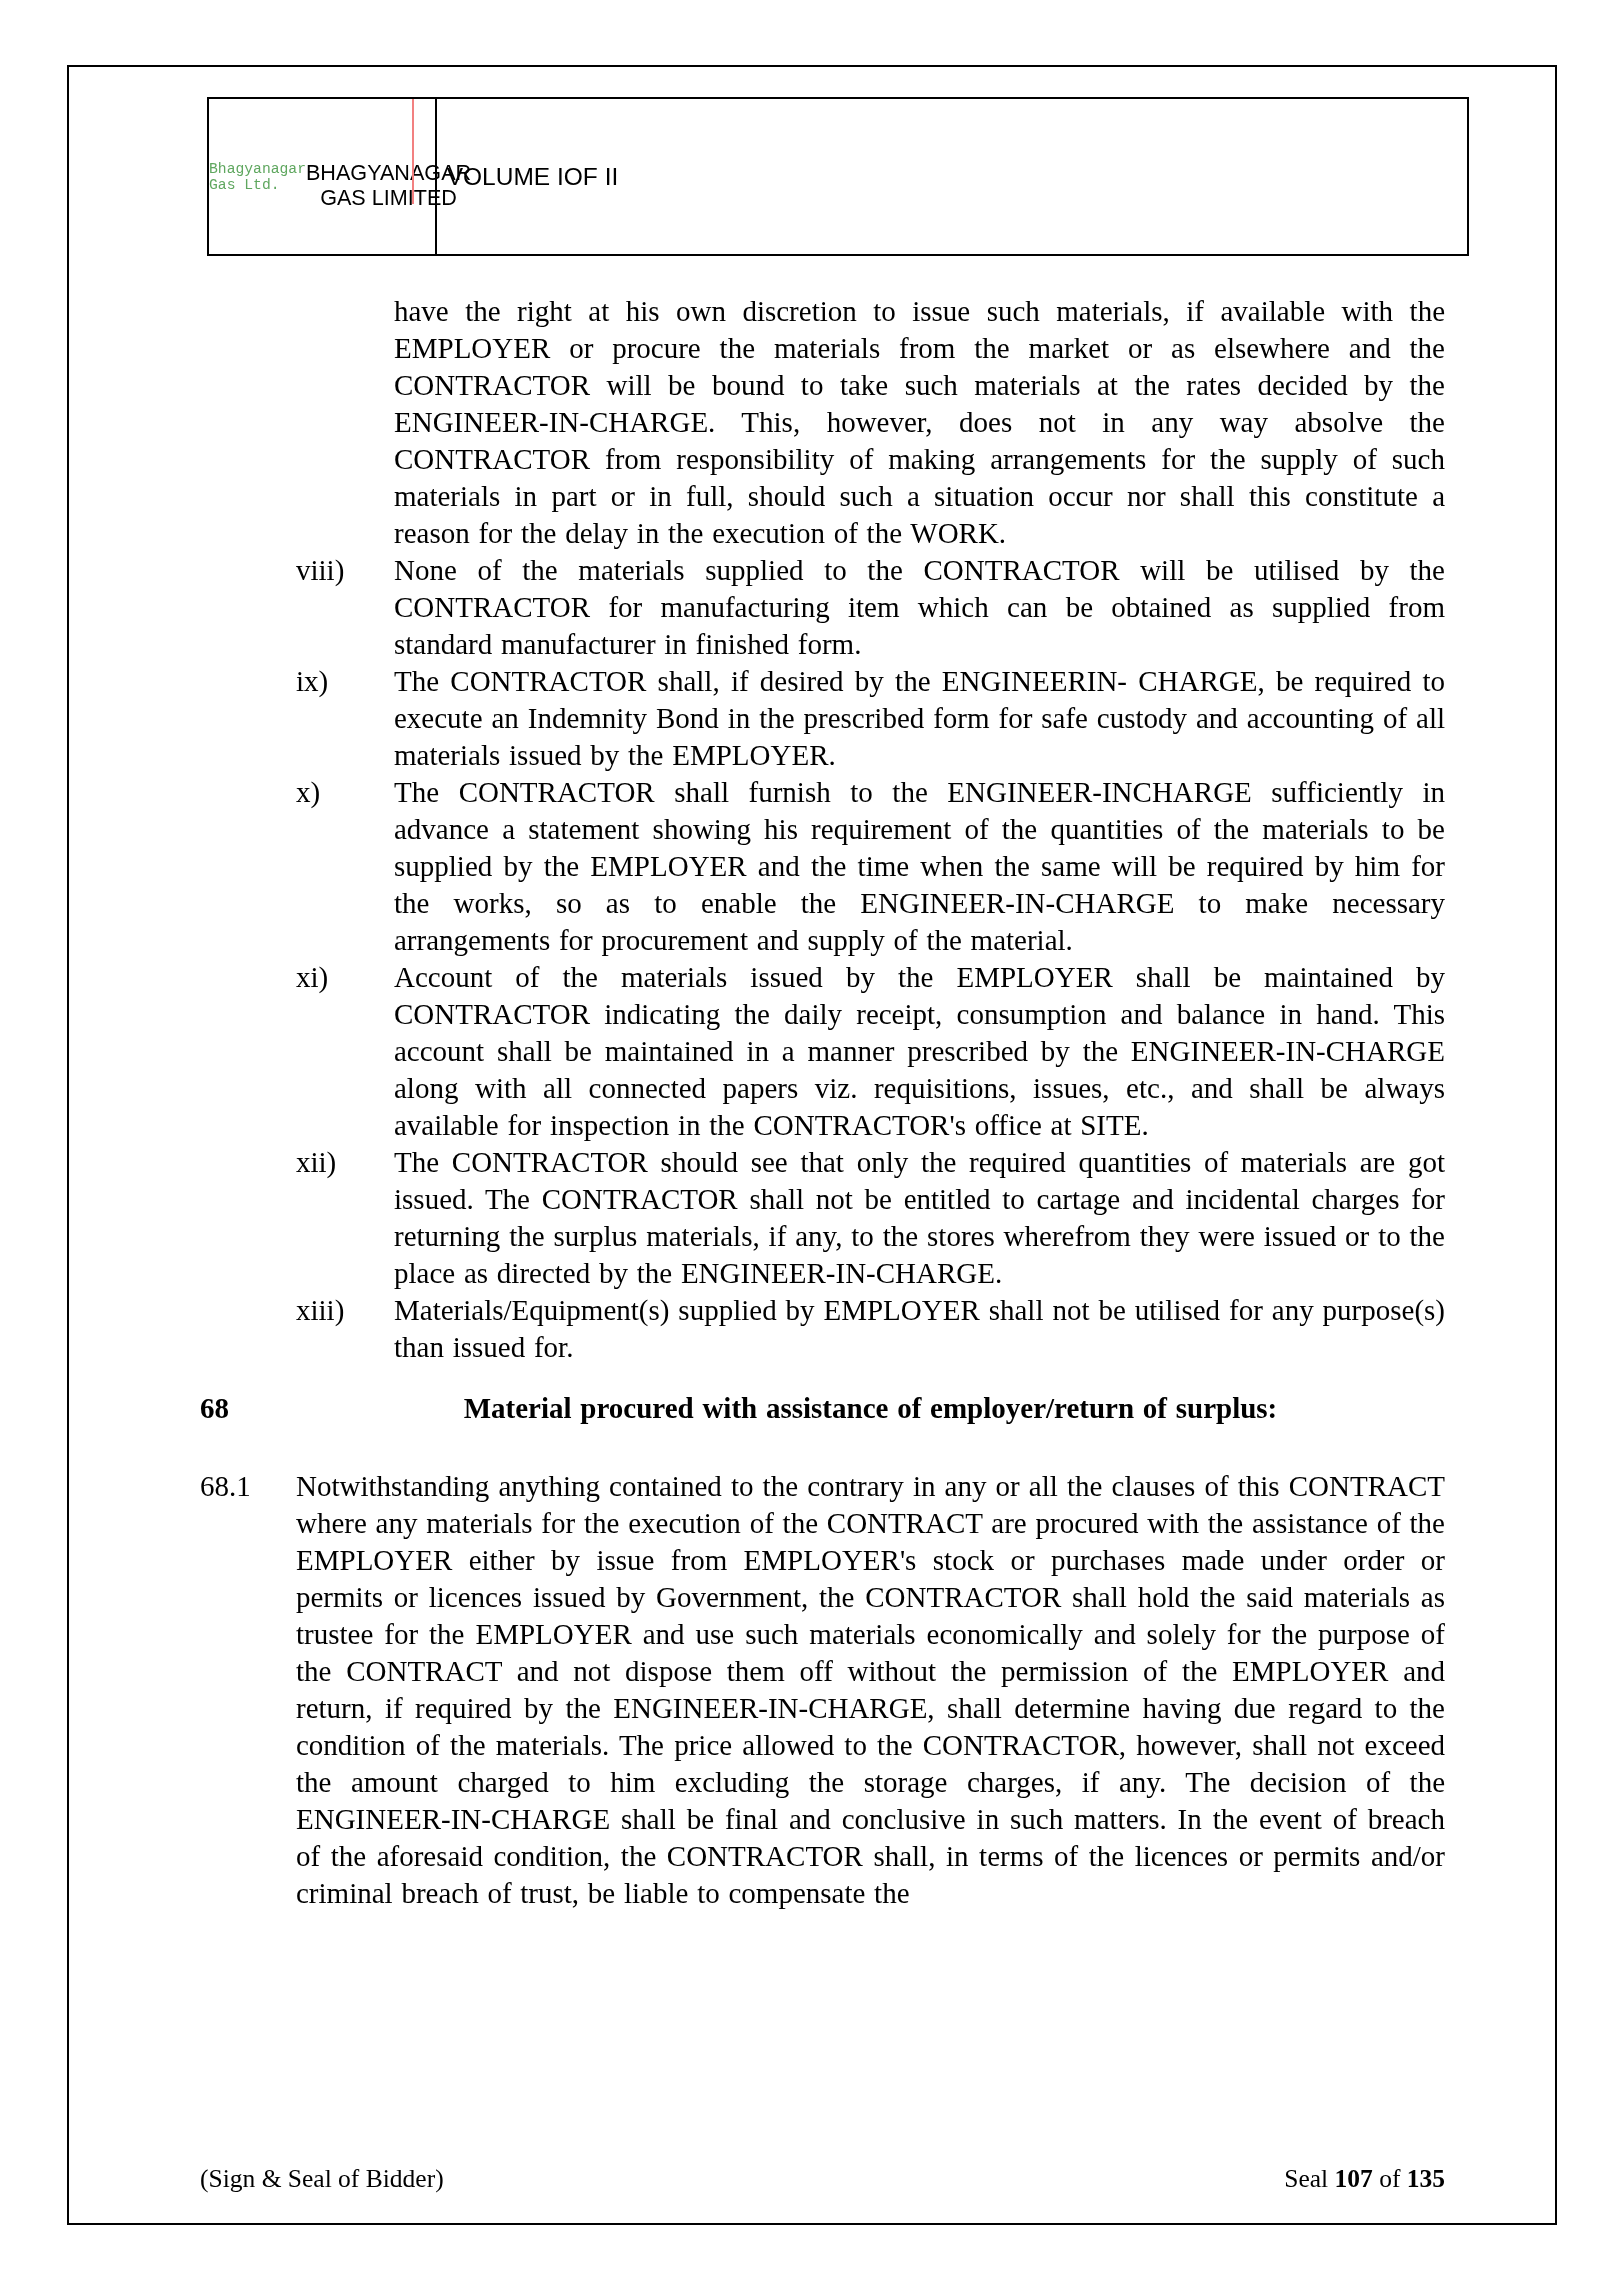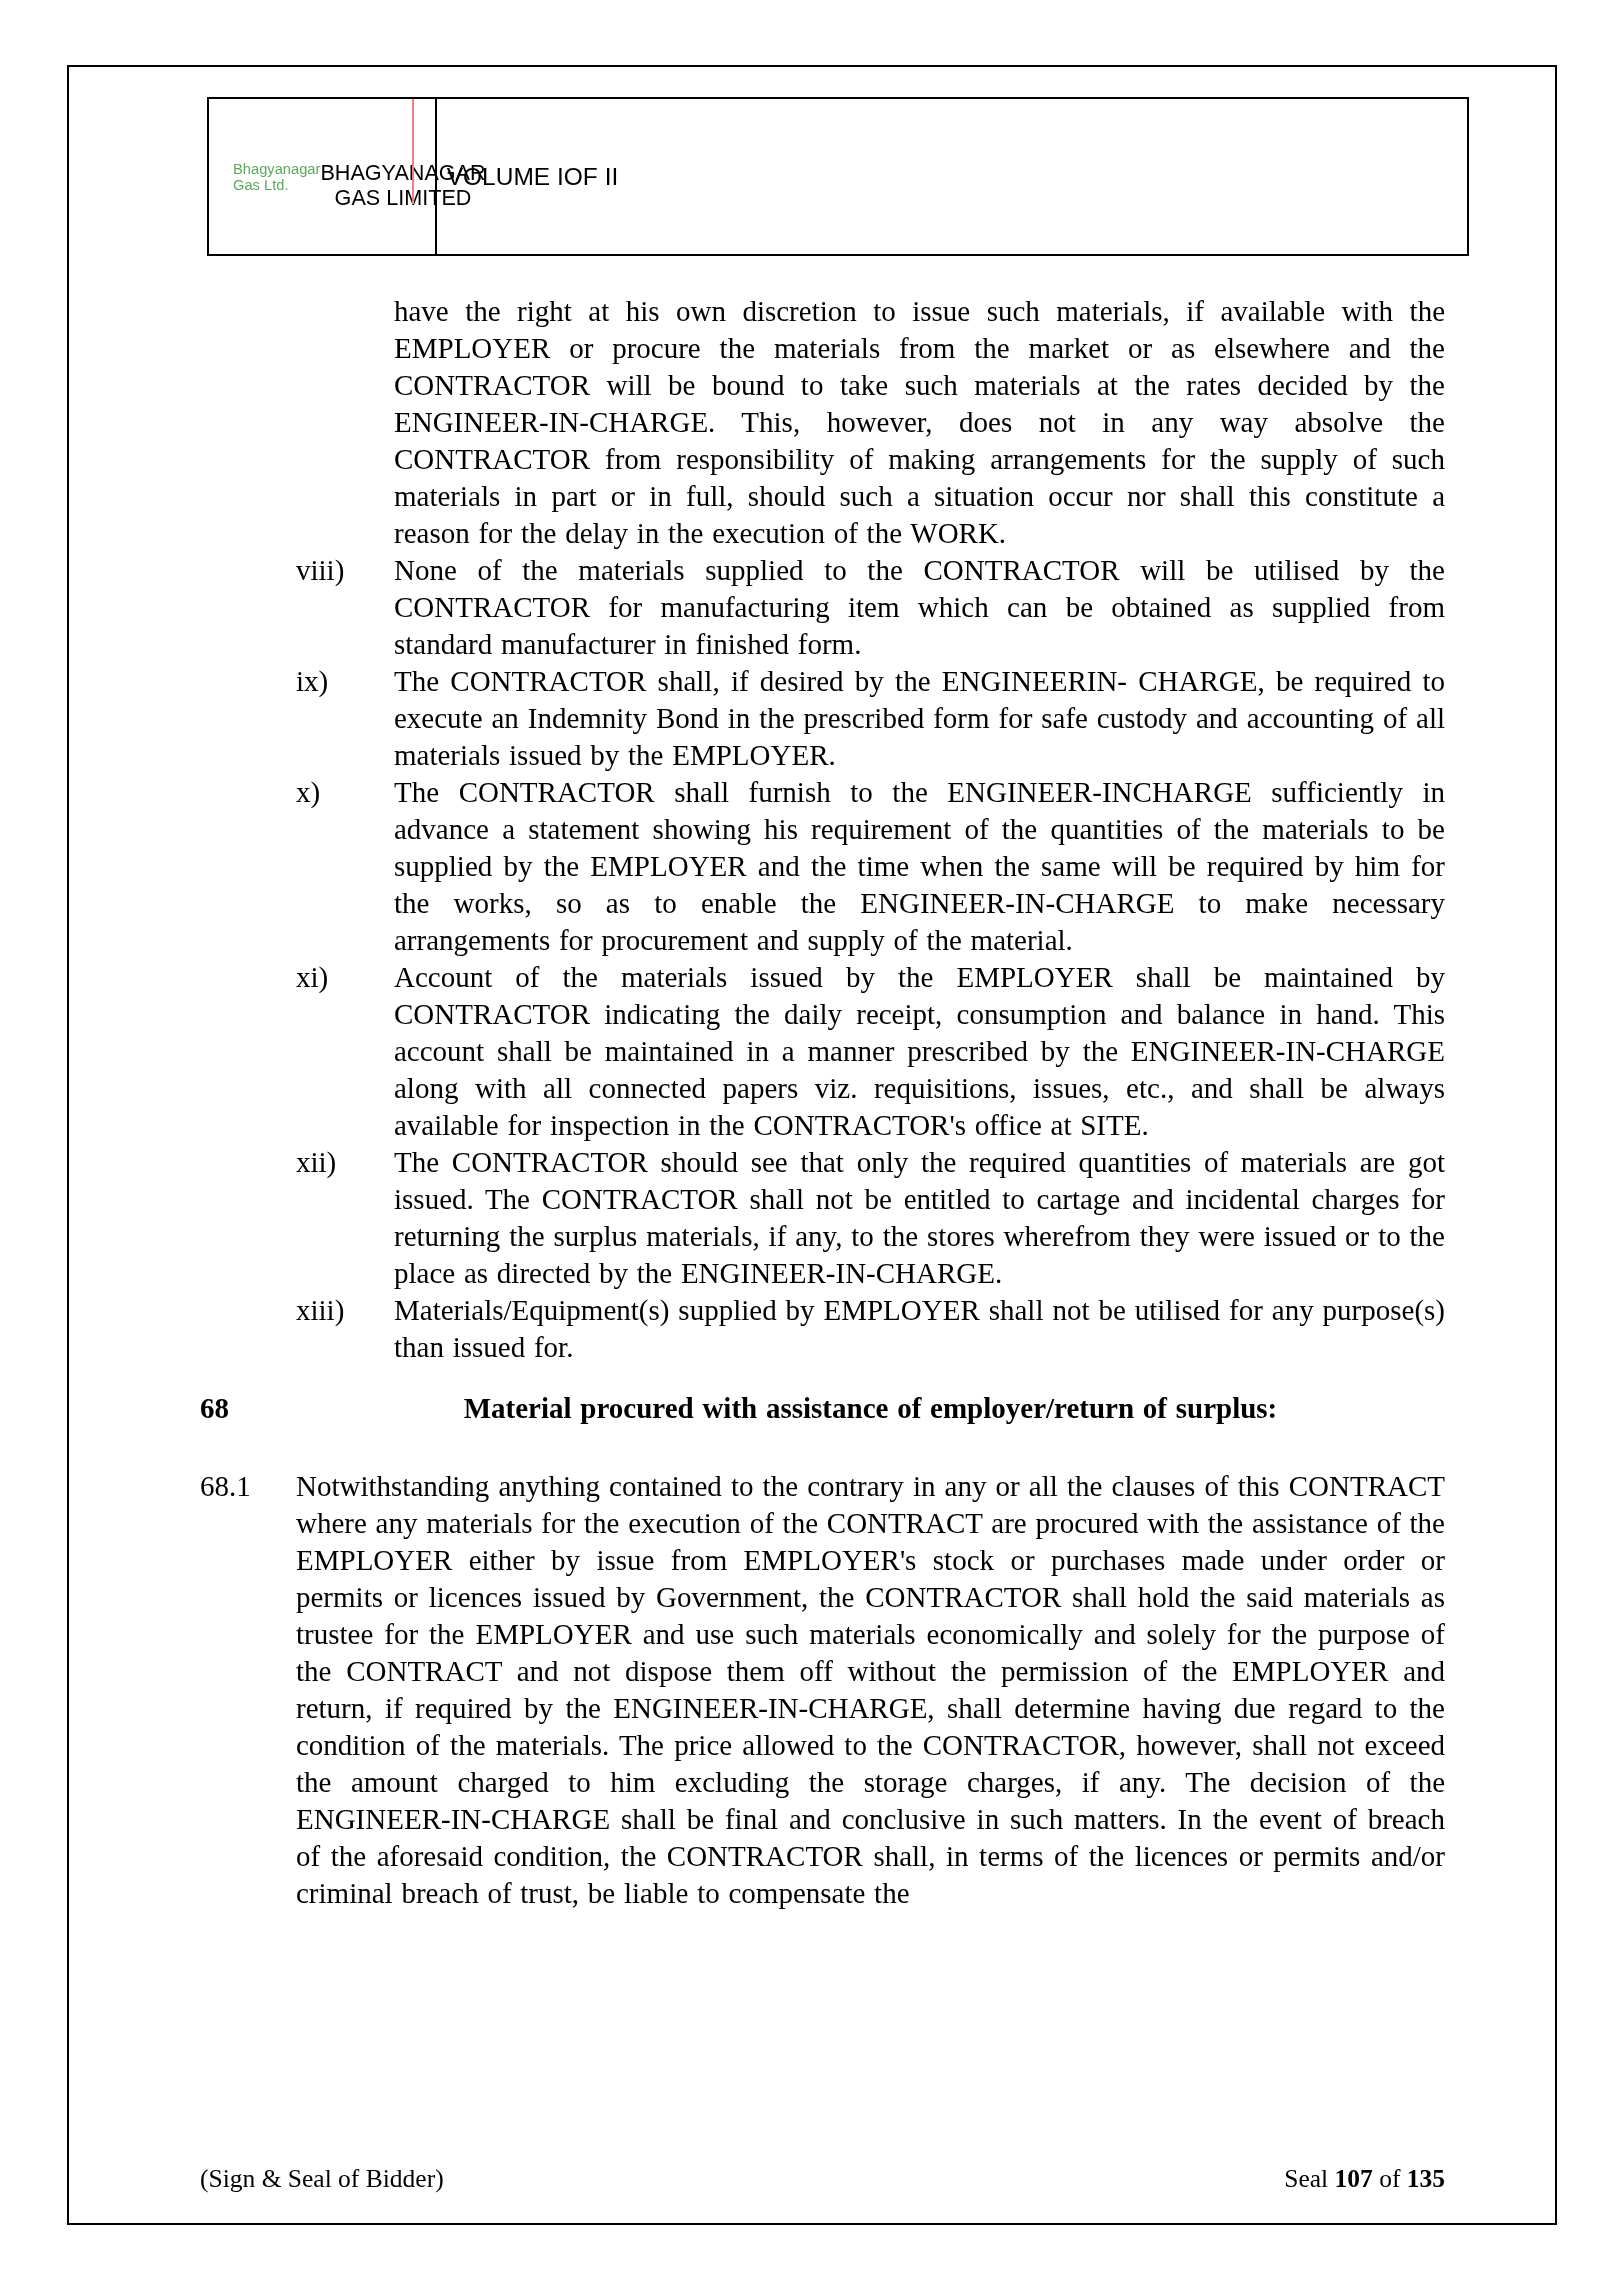--- a/index.html
+++ b/index.html
@@ -18,21 +18,21 @@
     border:2px solid #000; display:flex;
   }
   .cell { border-right:2px solid #000; }
   .cell-logo {
     width:228px; position:relative; display:flex; flex-direction:row;
     align-items:center; padding-top:2.9px;
   }
   .red-line { position:absolute; left:203px; top:0; width:2px; height:105px; }
   .logo-svg { width:90px; height:84px; display:block; }
   .logo-subtitle {
-    font-family:Liberation Sans, sans-serif; font-size:14.7px; line-height:15.7px;margin-left:24px;
+    font-family:Liberation Mono, monospace; font-size:14.7px; line-height:15.7px;
   }
   .company-name {
     font-family:"Liberation Sans", sans-serif; font-size:21.6px; line-height:25.5px;
     text-align:center; margin-top:15px;
   }
   .cell-title {
     flex:1; padding:4.9px 11.8px 0 11.8px;
     font-family:"Liberation Sans", sans-serif; font-size:27.4px; line-height:36px;
   }
   .title-main { text-align:justify; }

